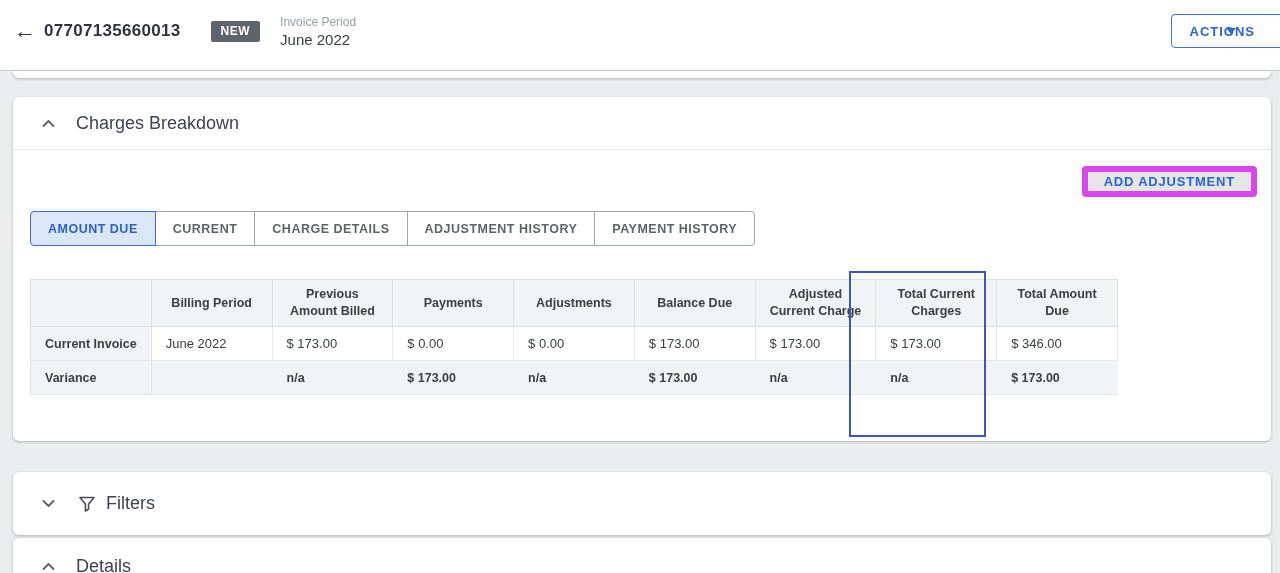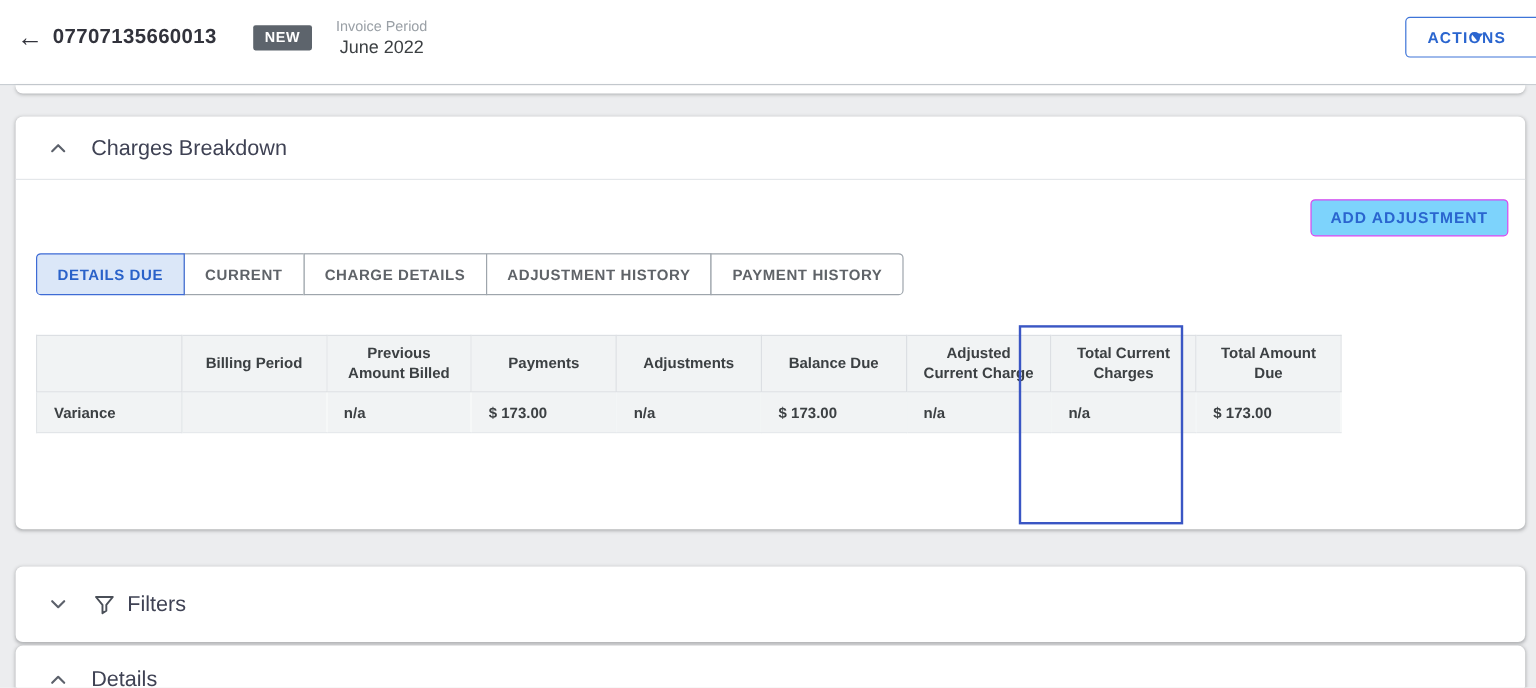--- a/index.html
+++ b/index.html
@@ -9,21 +9,21 @@
 
   
   .topbar { position:absolute; top:0; left:0; width:1280px; height:71px;
             background:#ffffff; border-bottom:1px solid #c9ced3;
             display:flex; align-items:center; padding:0 0 8px 14px; }
   .back-btn { width:30px; height:30px; border:none; background:transparent; cursor:pointer;
               font-size:22px; color:#32333c; line-height:30px; text-align:left; }
   .invoice-number { font-size:17px; font-weight:700; color:#32333c; letter-spacing:0.3px; }
   .badge-new { margin-left:30px; background:#5d646c; color:#ffffff; font-size:12px; font-weight:700;
                padding:3px 10px 4px; border-radius:2px; letter-spacing:0.5px; }
-  .period-block { margin-left:20px; text-align:center; }
+  .period-block { margin-left:20px; text-align:left; }
   .period-label { font-size:12px; color:#9aa0a6; }
   .period-value { font-size:15px; color:#3c4043; margin-top:2px; }
   .actions-btn { position:absolute; right:-10px; top:14px; height:34px; padding:0 34px 0 18px;
                  background:#ffffff; border:1px solid #3e74d8; border-radius:4px;
                  color:#2a65cf; font-size:13px; font-weight:700; letter-spacing:1px;
                  font-family:"Liberation Sans", sans-serif; cursor:pointer; }
   .actions-caret { position:absolute; right:44px; top:28px; width:0; height:0;
                    border-left:5px solid transparent; border-right:5px solid transparent;
                    border-top:6px solid #2a65cf; }
 
@@ -40,21 +40,21 @@
   .collapse-toggle { width:26px; height:26px; border:none; background:transparent; cursor:pointer;
                      display:flex; align-items:center; justify-content:center; }
   .section-title { font-size:18px; color:#3f4254; margin-left:15px; }
   .funnel-wrap { margin-left:17px; display:flex; align-items:center; }
   .card-filters .section-title { margin-left:10px; }
   .card-filters .section-header, .card-details .section-header { height:63px; }
   .card-details .section-header { height:49px; align-items:center; margin-top:4px; }
 
   
   .add-adjustment-btn { position:absolute; top:69px; right:14px; height:31px; padding:0 16px;
-                        background:#7dd3fc; border:1px solid #d946ef; border-radius:4px;
+                        background:#e5e5e5; border:6px solid #d946ef; border-radius:4px;
                         color:#2a65cf; font-size:13px; font-weight:700; letter-spacing:0.8px;
                         font-family:"Liberation Sans", sans-serif; cursor:pointer; }
 
   
   .tabs { position:absolute; top:114px; left:17px; display:flex; }
   .tab { height:35px; padding:0 17px; background:#ffffff; border:1px solid #9ea5ac;
          color:#5f6368; font-size:12.5px; font-weight:700; letter-spacing:0.5px;
          font-family:"Liberation Sans", sans-serif; cursor:pointer; margin-left:-1px; position:relative; }
   .tab:first-child { border-radius:4px 0 0 4px; margin-left:0; }
   .tab:last-child { border-radius:0 4px 4px 0; }
@@ -106,21 +106,21 @@
         </svg>
       </button>
       <span class="section-title">Charges Breakdown</span>
     </div>
 
     <button class="add-adjustment-btn">
       <span>ADD ADJUSTMENT</span>
     </button>
 
     <div class="tabs">
-        <button class="tab active">DETAILS DUE</button>
+        <button class="tab active">AMOUNT DUE</button>
         <button class="tab">CURRENT</button>
         <button class="tab">CHARGE DETAILS</button>
         <button class="tab">ADJUSTMENT HISTORY</button>
         <button class="tab">PAYMENT HISTORY</button>
       </div>
 
     <table class="charges-table">
       <thead>
         <tr>
             <th></th>
@@ -128,20 +128,31 @@
             <th>Previous Amount Billed</th>
             <th>Payments</th>
             <th>Adjustments</th>
             <th>Balance Due</th>
             <th>Adjusted Current Charge</th>
             <th>Total Current Charges</th>
             <th>Total Amount Due</th>
           </tr>
       </thead>
       <tbody>
+          <tr>
+            <th>Current Invoice</th>
+            <td>June 2022</td>
+            <td>$ 173.00</td>
+            <td>$ 0.00</td>
+            <td>$ 0.00</td>
+            <td>$ 173.00</td>
+            <td>$ 173.00</td>
+            <td>$ 173.00</td>
+            <td>$ 346.00</td>
+          </tr>
           <tr class="summary">
             <th>Variance</th>
             <td></td>
             <td>n/a</td>
             <td>$ 173.00</td>
             <td>n/a</td>
             <td>$ 173.00</td>
             <td>n/a</td>
             <td>n/a</td>
             <td>$ 173.00</td>

